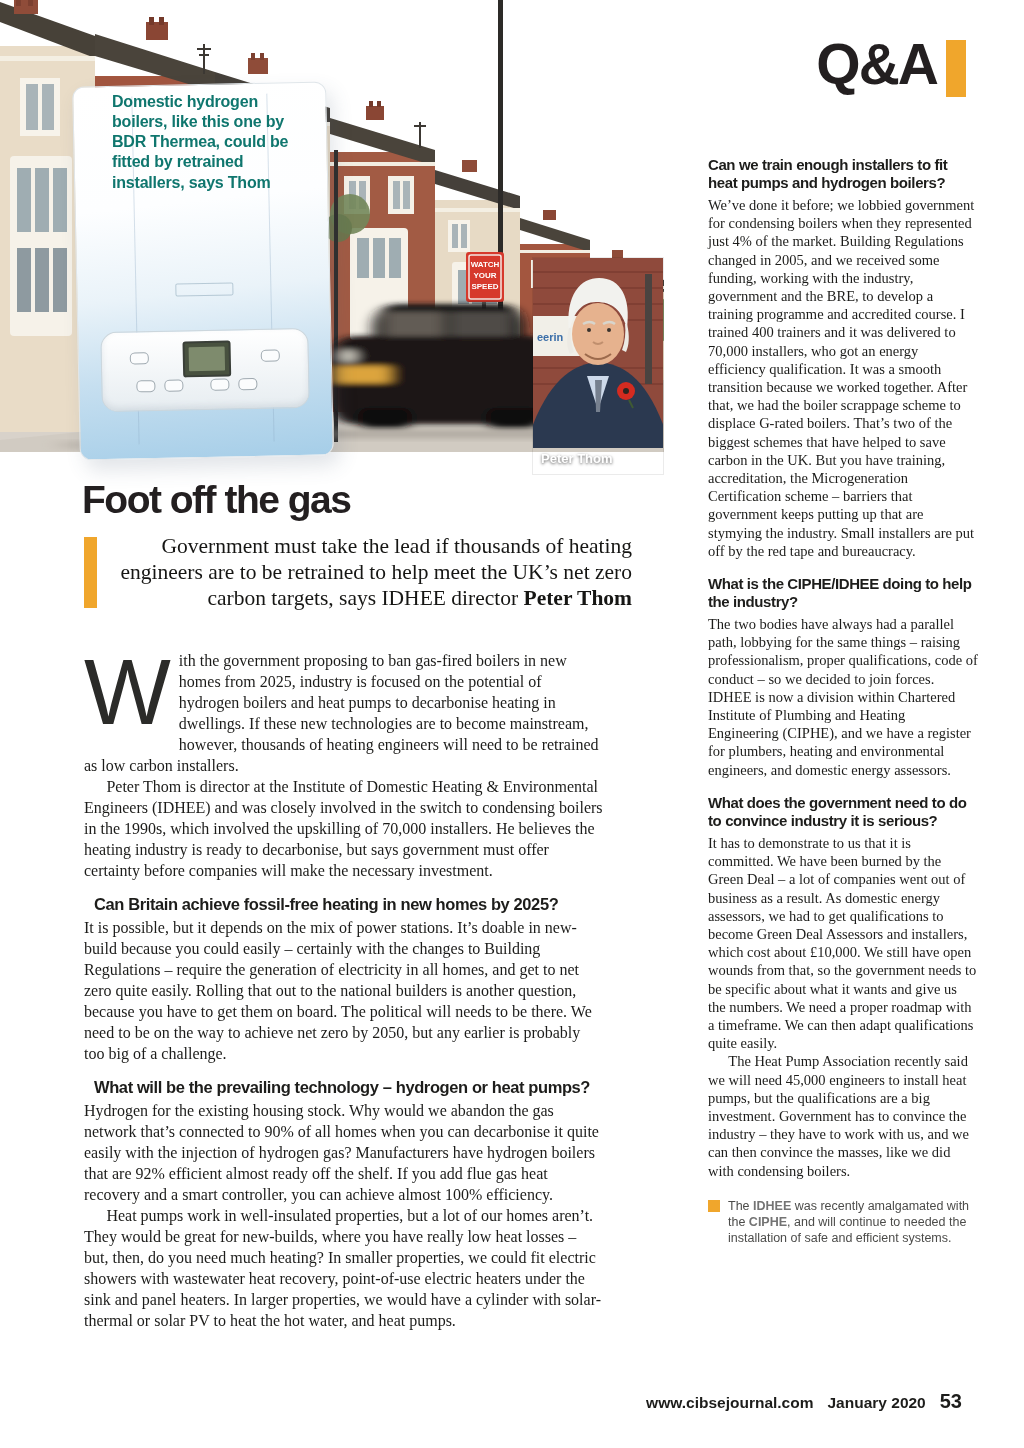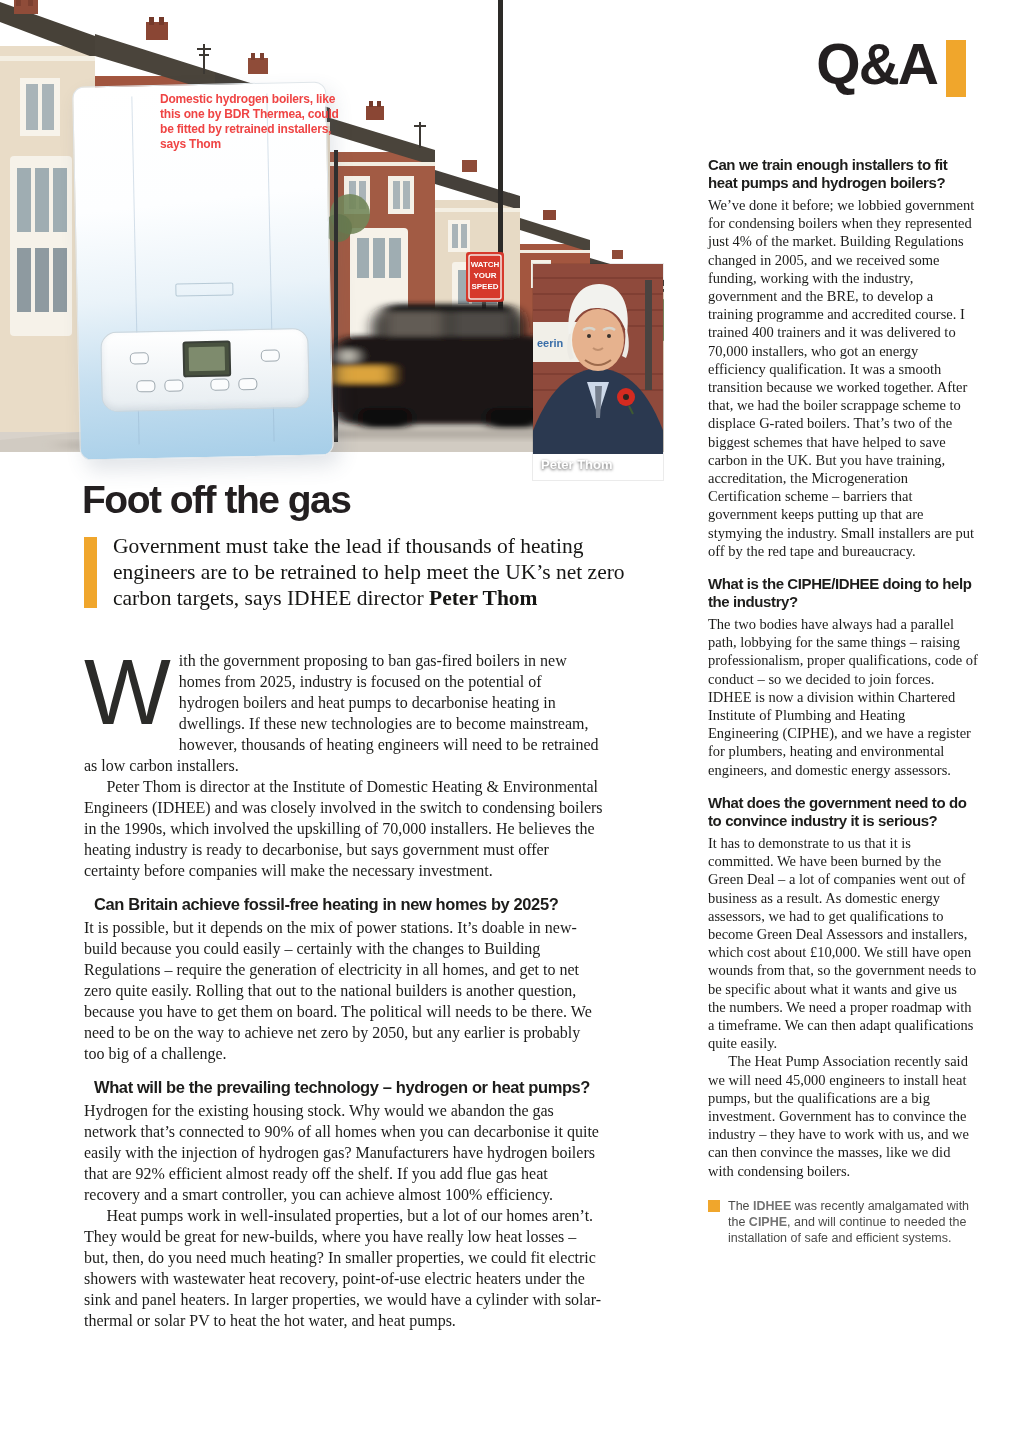--- a/index.html
+++ b/index.html
@@ -20,40 +20,40 @@
   .boiler .panel{position:absolute;left:22px;right:22px;top:245px;height:78px;border-radius:16px;
                  background:linear-gradient(#ffffff,#e7edf1);border:1px solid #ccd6dc;
                  box-shadow:inset 0 -3px 6px rgba(120,140,155,.18);}
   .boiler .lcd{position:absolute;left:50%;top:10px;width:44px;height:32px;margin-left:-22px;
                background:#48513f;border:2px solid #3a3f38;border-radius:3px;}
   .boiler .lcd-inner{position:absolute;inset:4px;background:#7e8b6d;border-radius:1px;}
   .boiler .btn{position:absolute;width:17px;height:10px;border-radius:5px;background:#fbfcfd;border:1px solid #9fa9b0;}
   .b1{left:28px;top:20px}.b2{right:28px;top:20px}
   .b3{left:34px;top:48px}.b4{left:62px;top:48px}.b5{left:108px;top:48px}.b6{left:136px;top:48px}
   .hero-caption{position:absolute;left:112px;top:92px;width:180px;z-index:5;
-                font-family:"Liberation Sans", sans-serif;font-weight:bold;font-size:12px;
-                line-height:1.26;letter-spacing:-0.2px;color:#ef4444;margin-left:48px;}
-  .portrait{position:absolute;left:533px;top:264px;width:130px;height:216px;z-index:4;
+                font-family:"Liberation Sans", sans-serif;font-weight:bold;font-size:16px;
+                line-height:1.26;letter-spacing:-0.2px;color:#0f766e;}
+  .portrait{position:absolute;left:533px;top:258px;width:130px;height:216px;z-index:4;
             box-shadow:0 0 0 1px rgba(0,0,0,.08);}
   .portrait svg{display:block}
   .portrait-label{position:absolute;left:8px;bottom:8px;font-family:"Liberation Sans",sans-serif;
                   font-weight:bold;font-size:13px;color:#ffffff;text-shadow:0 1px 3px rgba(0,0,0,.65);}
 
   
   .qa{position:absolute;top:36px;right:58px;display:flex;align-items:flex-start;gap:9px;}
   .qa-text{font-family:"Liberation Sans",sans-serif;font-weight:bold;font-size:57px;line-height:1;
            letter-spacing:-2px;color:#231f20;}
   .qa-bar{width:20px;height:57px;background:#F0A62C;margin-top:4px;}
 
   
   .headline{position:absolute;left:82px;top:452px;font-family:"Liberation Sans",sans-serif;
             font-weight:bold;font-size:39px;letter-spacing:-1.5px;color:#231f20;}
   .standfirst{position:absolute;left:84px;top:534px;width:548px;display:flex;}
   .sf-bar{flex:none;width:13px;background:#F0A62C;margin:3px 0;}
-  .sf-text{margin:0 0 0 16px;font-size:21.5px;line-height:1.2;color:#161614;}
+  .sf-text{margin:0 0 0 16px;font-size:21.5px;line-height:1.2;color:#161614;text-align:right;}
   .sf-text b{font-weight:bold;}
 
   
   .col-left{position:absolute;left:84px;top:650px;width:520px;font-size:16px;line-height:21px;}
   .col-right{position:absolute;left:708px;top:156px;width:270px;font-size:14.5px;line-height:18.2px;}
   .col-left p,.col-right p{margin:0;}
   .col-left p + p,.col-right p + p{text-indent:1.4em;}
   .dropcap{float:left;font-family:"Liberation Sans",sans-serif;font-size:92px;line-height:76px;
            height:82px;margin:4px 8px 0 0;color:#2b2b29;}
   h3.qhead{margin:14px 0 3px 0;font-family:"Liberation Sans",sans-serif;font-weight:bold;
@@ -318,14 +318,19 @@
     <h3 class="qhead">What does the government need to do to convince industry it is serious?</h3>
     <p>It has to demonstrate to us that it is committed. We have been burned by the Green Deal – a lot of companies went out of business as a result. As domestic energy assessors, we had to get qualifications to become Green Deal Assessors and installers, which cost about £10,000. We still have open wounds from that, so the government needs to be specific about what it wants and give us the numbers. We need a proper roadmap with a timeframe. We can then adapt qualifications quite easily.</p>
     <p>The Heat Pump Association recently said we will need 45,000 engineers to install heat pumps, but the qualifications are a big investment. Government has to convince the industry – they have to work with us, and we can then convince the masses, like we did with condensing boilers.</p>
 
     <div class="footnote">
       <span class="fn-square"></span>
       <span class="fn-text"><span>The </span><b>IDHEE</b><span> was recently amalgamated with the </span><b>CIPHE</b><span>, and will continue to needed the installation of safe and efficient systems.</span></span>
     </div>
   </div>
 
+  <div class="footer">
+    <span class="footer-url">www.cibsejournal.com</span>
+    <span class="footer-issue">January 2020</span>
+    <span class="footer-page">53</span>
+  </div>
 
 </div>
 
 </body></html>

